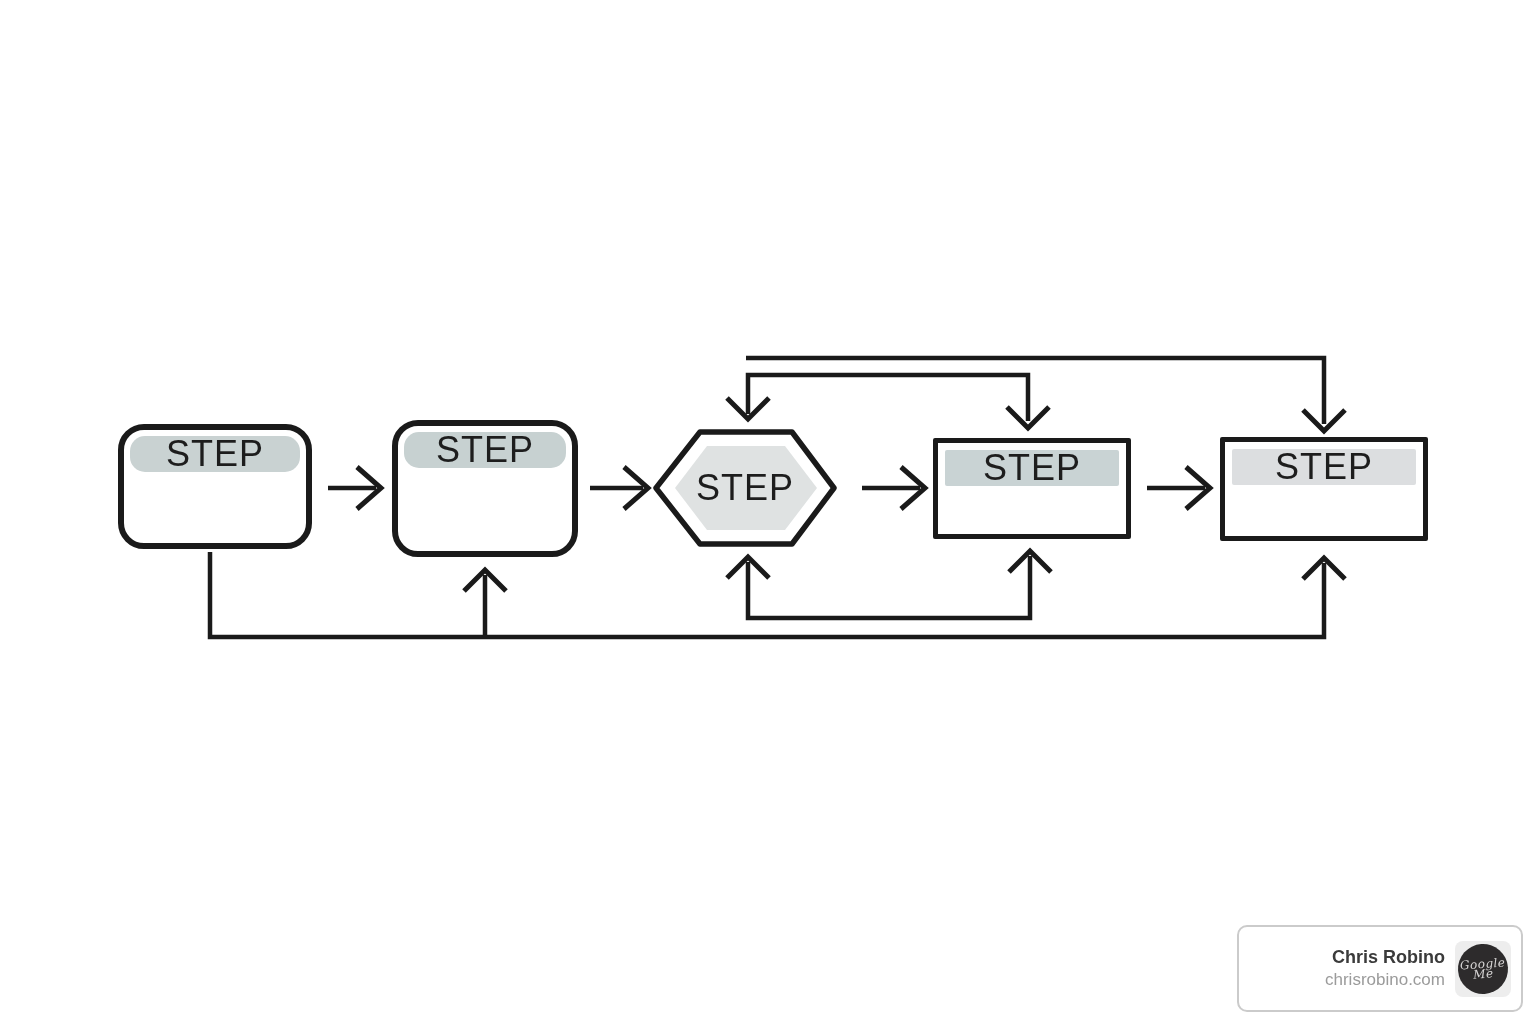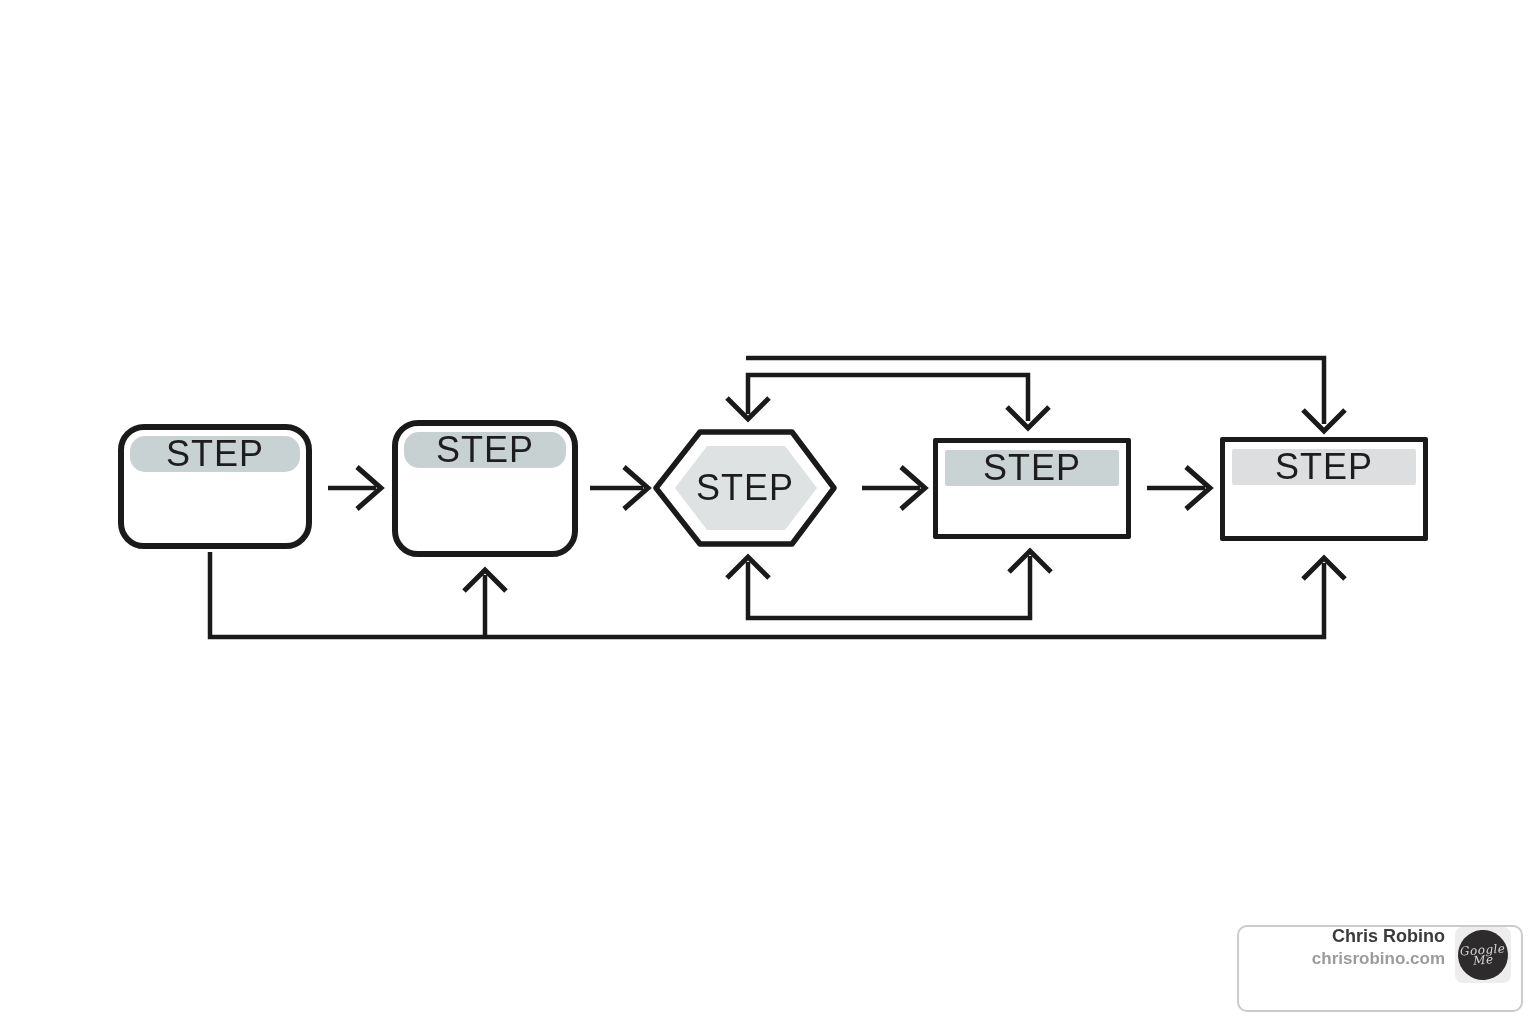--- a/index.html
+++ b/index.html
@@ -55,30 +55,30 @@
   }
   
   .watermark{
     position:absolute;
     left:1237px;top:925px;
     width:286px;height:87px;
     box-sizing:border-box;
     background:#ffffff;
     border:2px solid #cbcbcb;
     border-radius:10px;
-    display:flex;justify-content:flex-end;
+    display:flex;align-items:center;justify-content:flex-end;
     gap:10px;
     padding-right:10px;
   }
   .wm-text{
     display:flex;flex-direction:column;align-items:flex-end;
     gap:3px;
   }
   .wm-name{font-size:18px;font-weight:700;color:#3b3b3b;line-height:1.1;}
-  .wm-site{font-size:17px;font-weight:700;color:#9b9b9b;line-height:1.1;margin-left:48px;}
+  .wm-site{font-size:17px;font-weight:400;color:#9b9b9b;line-height:1.1;margin-left:48px;}
   .wm-badge{
     width:56px;height:56px;
     border-radius:8px;
     background:#ededed;
     display:flex;align-items:center;justify-content:center;
     flex:0 0 auto;
   }
   .wm-circle{
     width:50px;height:50px;border-radius:50%;
     display:flex;flex-direction:column;align-items:center;justify-content:center;

